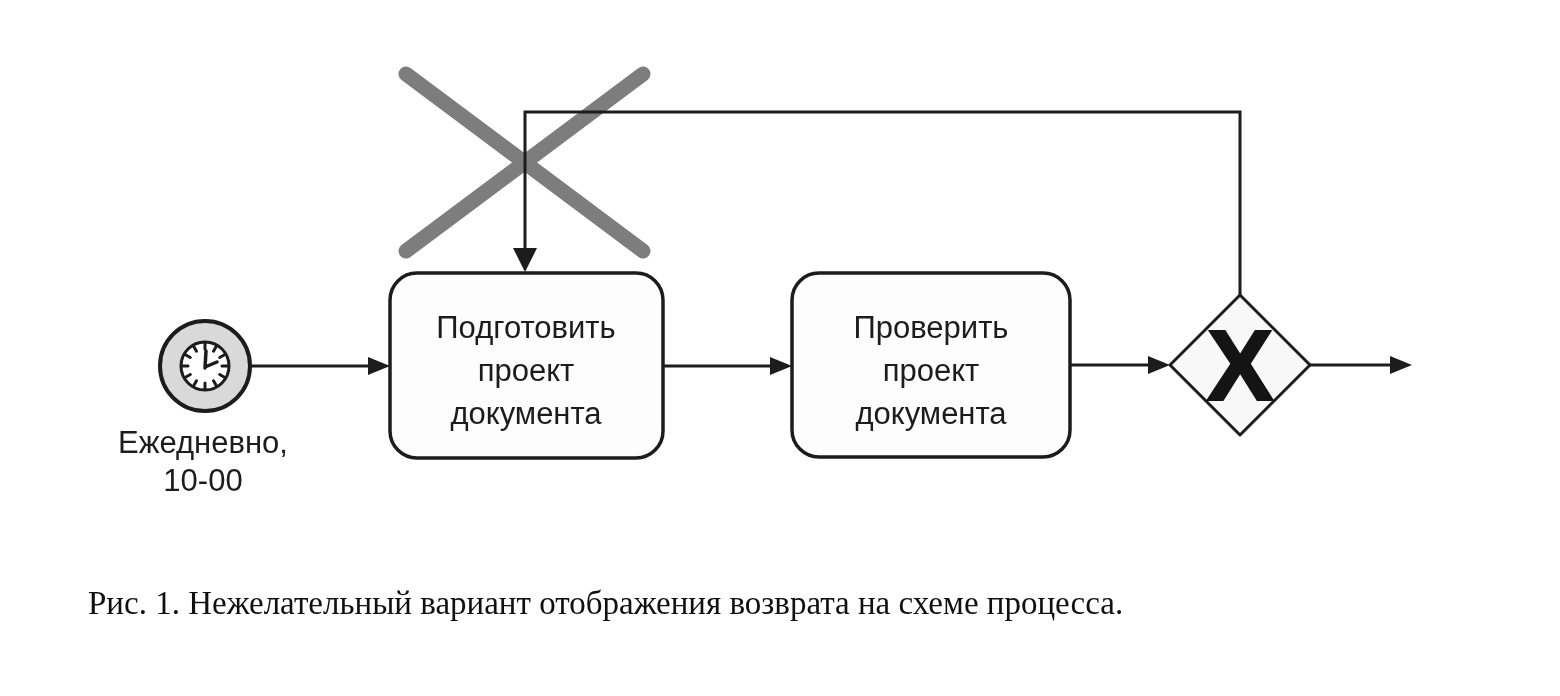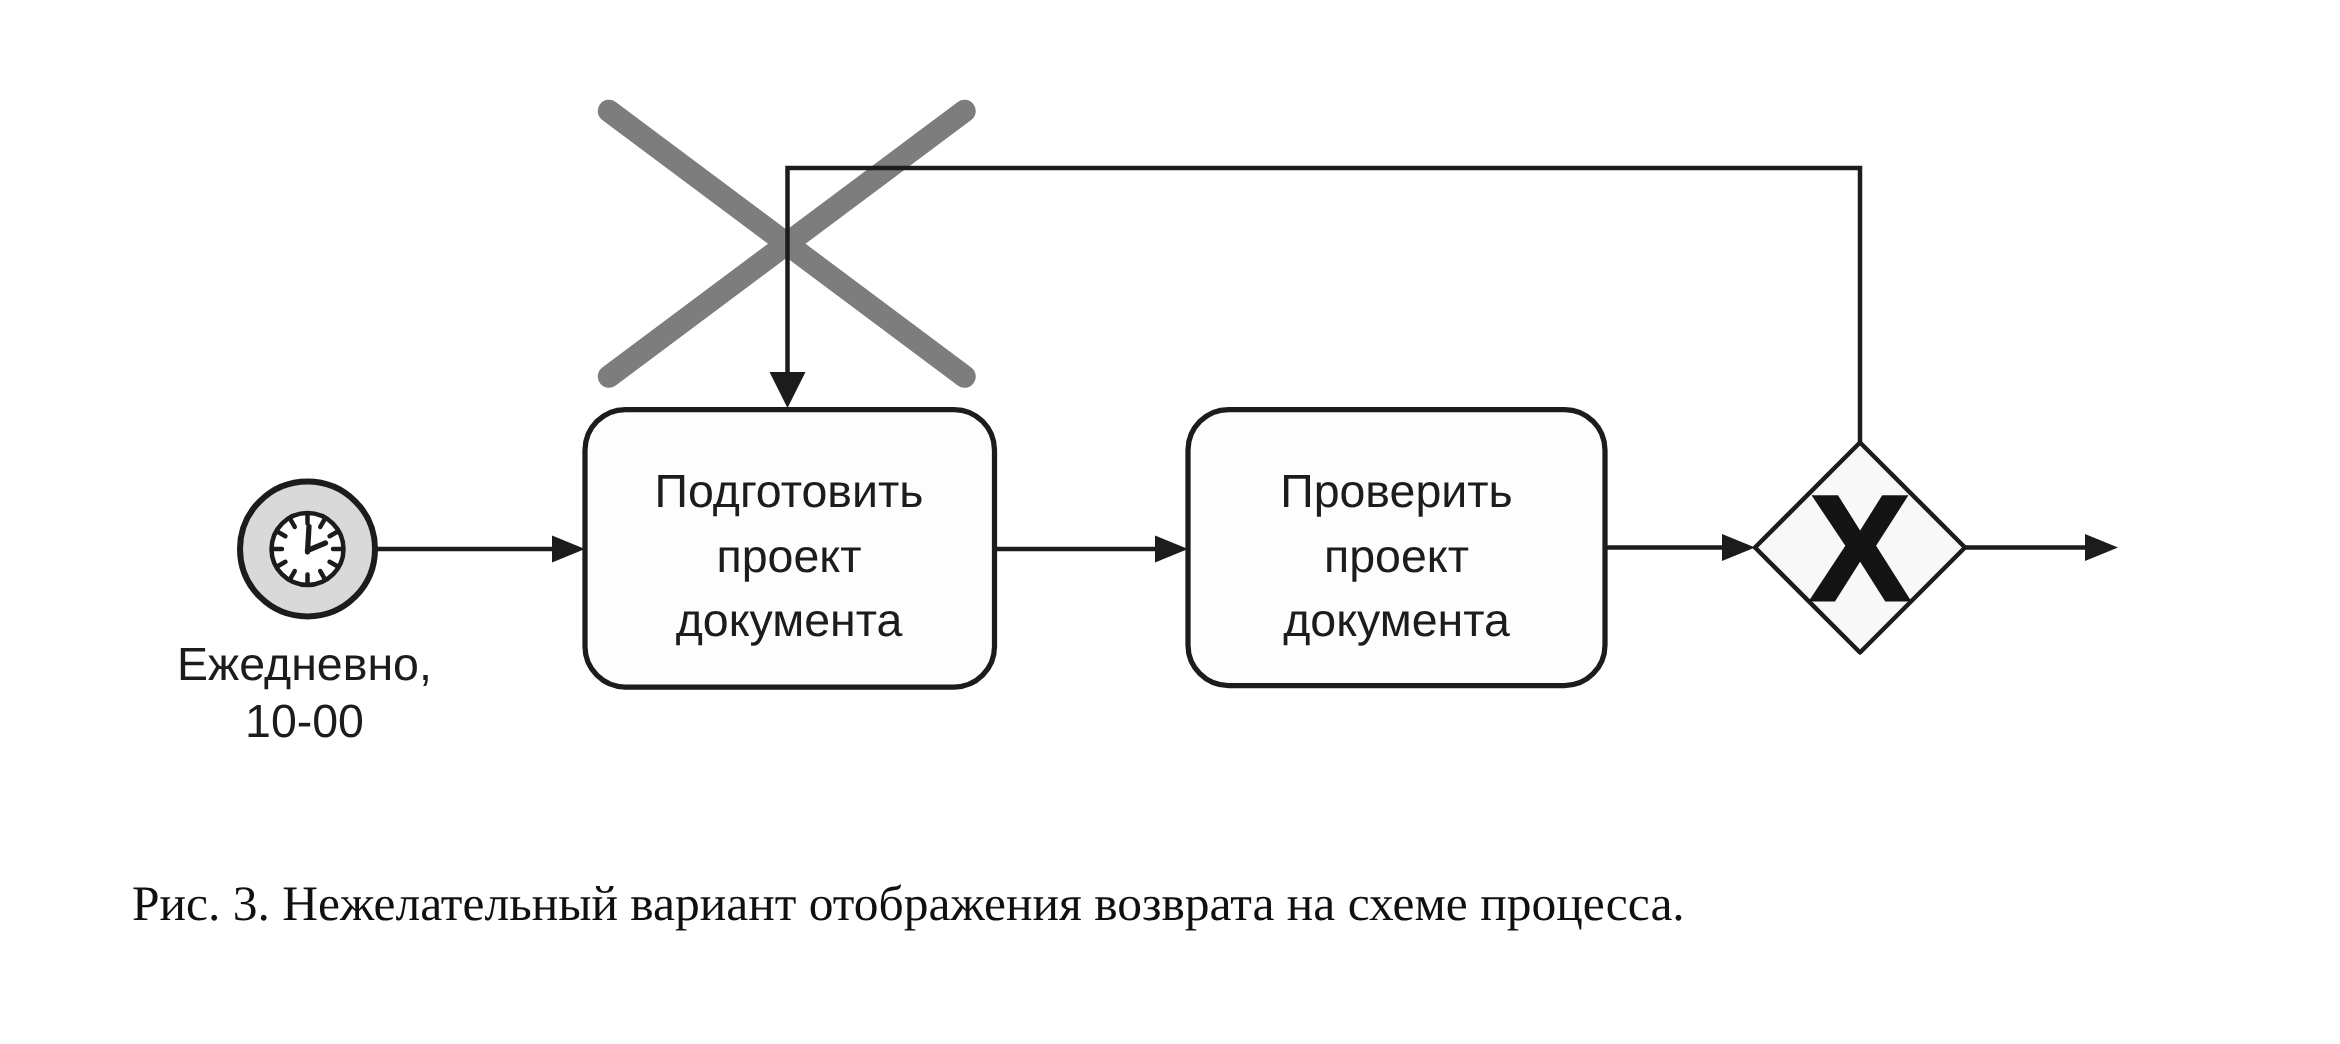--- a/index.html
+++ b/index.html
@@ -108,15 +108,15 @@
       <text class="task-label" x="931" y="424" text-anchor="middle">документа</text>
     </g>
 
     <g>
       <polygon points="1170,365 1240,295 1310,365 1240,435" stroke="#1c1c1c" stroke-width="3" stroke-linejoin="round" fill="#f8f8f8"></polygon>
       <text class="gateway-symbol" x="1240" y="400" text-anchor="middle">X</text>
     </g>
 
   </svg>
 
-  <div class="caption">Рис. 3. Нежелательный вариант отображения возврата на схеме процесса.</div>
+  <div class="caption">Рис. 1. Нежелательный вариант отображения возврата на схеме процесса.</div>
 
 </div>
 
 </body></html>

